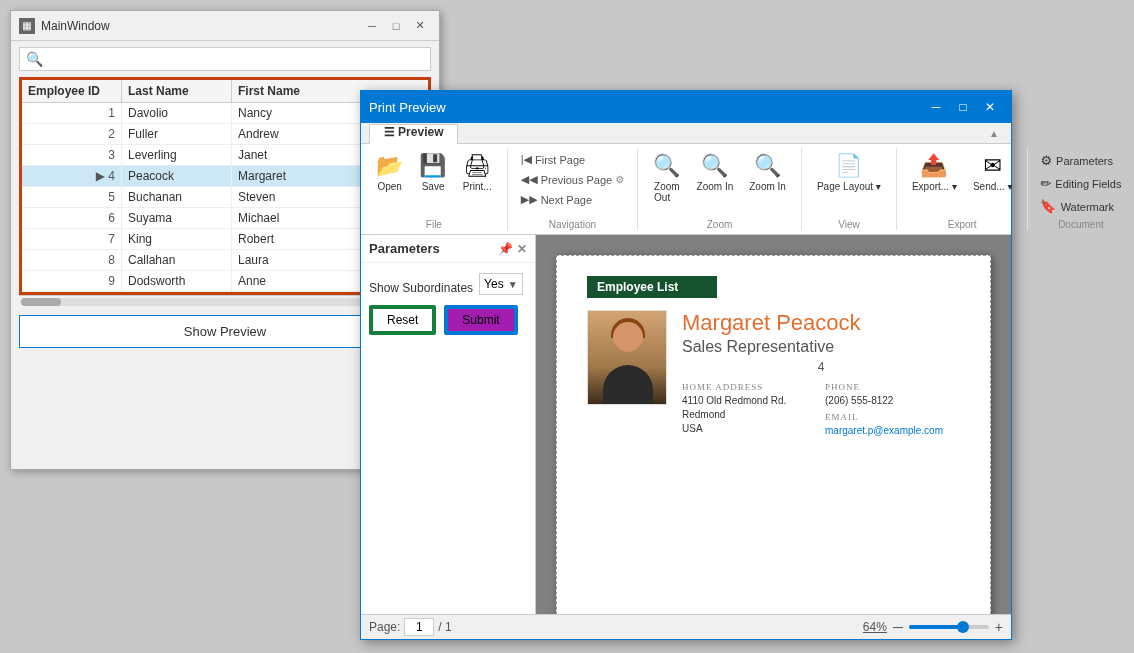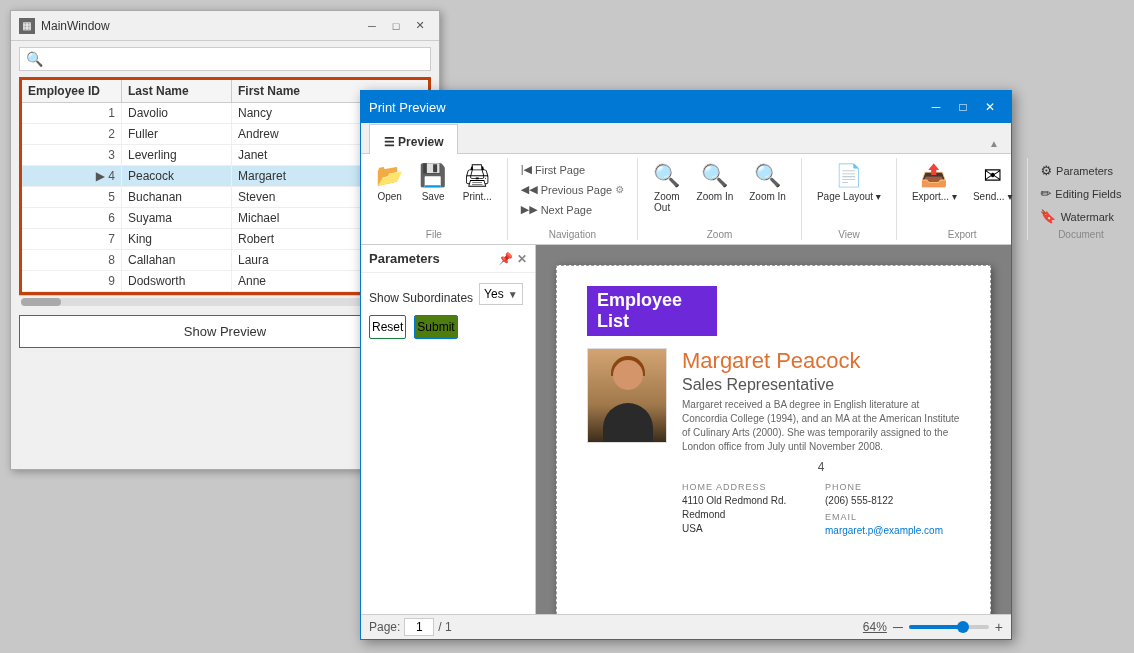--- a/index.html
+++ b/index.html
@@ -163,21 +163,21 @@
       background: white;
       border-bottom: 1px solid #ccc;
     }
     .ribbon-tabs {
       display: flex; align-items: flex-end;
       padding: 0 8px;
       border-bottom: 1px solid #ccc;
       background: #f0f0f0;
     }
     .ribbon-tab {
-      padding: 10px 14px 5px;
+      padding: 0 14px 5px;
       font-size: 12px;
       cursor: pointer;
       color: #555;
       border: 1px solid transparent;
       border-bottom: none;
       position: relative;
       top: 1px;
     }
     .ribbon-tab.active {
       background: white;
@@ -282,53 +282,53 @@
       font-size: 12px;
       cursor: pointer;
       display: flex; align-items: center; gap: 4px;
     }
     .params-select-val { font-size: 12px; }
     .params-select-arrow { font-size: 10px; color: #555; }
     .params-buttons {
       display: flex; gap: 8px; margin-top: 4px;
     }
     .params-btn {
-      padding: 4px 2px;
-      border: 1px solid #15803d;
+      padding: 4px 14px;
+      border: 4px solid #15803d;
       background: white;
       font-size: 12px;
       cursor: pointer;
       border-radius: 2px;
     }
     .params-btn.primary {
-      background: #4d7c0f; border-color: #0078d4;
+      background: #a21caf; border-color: #0078d4;
     }
 
     
     .preview-content {
       flex: 1;
       background: #808080;
       overflow: auto;
       display: flex; align-items: flex-start; justify-content: center;
       padding: 20px;
     }
     .preview-page {
       background: white;
       width: 460px;
       min-height: 490px;
       box-shadow: 2px 2px 8px rgba(0,0,0,0.4);
       border: 1px dashed #999;
       padding: 20px 30px;
       position: relative;
     }
     .employee-list-header {
-      background: #6d28d9;
+      background: #14532d;
       color: white;
       padding: 4px 10px;
-      font-size: 18px;
+      font-size: 12px;
       font-weight: 600;
       display: inline-block;
       margin-bottom: 12px;
       width: 130px;
     }
     .employee-card {
       display: flex; gap: 15px;
     }
     .employee-photo {
       width: 80px; height: 95px;
@@ -378,20 +378,21 @@
     }
     .employee-page-num {
       font-size: 12px; color: #555; text-align: center; margin-bottom: 8px;
     }
     .employee-contacts {
       display: grid; grid-template-columns: 1fr 1fr; gap: 8px; margin-top: 8px;
     }
     .contact-section-label {
       font-size: 9px; color: #888; letter-spacing: 1px; text-transform: uppercase;
       margin-bottom: 2px;
+      font-family: Liberation Serif, serif;
     }
     .contact-value {
       font-size: 10px; color: #333; line-height: 1.4;
     }
     .contact-email { color: #0078d4; }
 
     
     .pp-statusbar {
       background: #f0f0f0;
       border-top: 1px solid #ccc;
@@ -672,21 +673,20 @@
             <div class="employee-photo-placeholder">
               <div class="person-hair"></div>
               <div class="person-head"></div>
               <div class="person-body"></div>
             </div>
           </div>
 
           <div class="employee-info">
             <div class="employee-name">Margaret Peacock</div>
             <div class="employee-title">Sales Representative</div>
-            <div class="employee-bio">Margaret received a BA degree in English literature at Concordia College (1994), and an MA at the American Institute of Culinary Arts (2000). She was temporarily assigned to the London office from July until November 2008.</div>
             <div class="employee-page-num">4</div>
 
             <div class="employee-contacts">
               <div>
                 <div class="contact-section-label">HOME ADDRESS</div>
                 <div class="contact-value">
                   4110 Old Redmond Rd.<br>Redmond<br>USA
                 </div>
               </div>
               <div>

